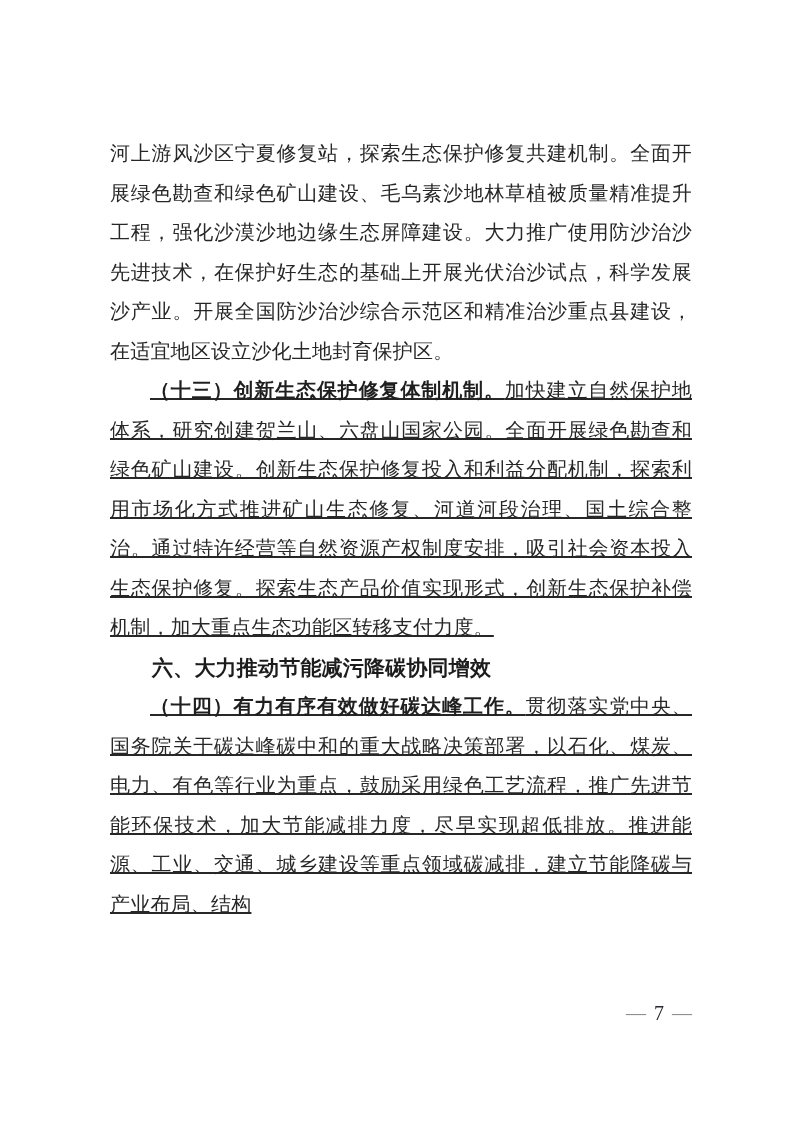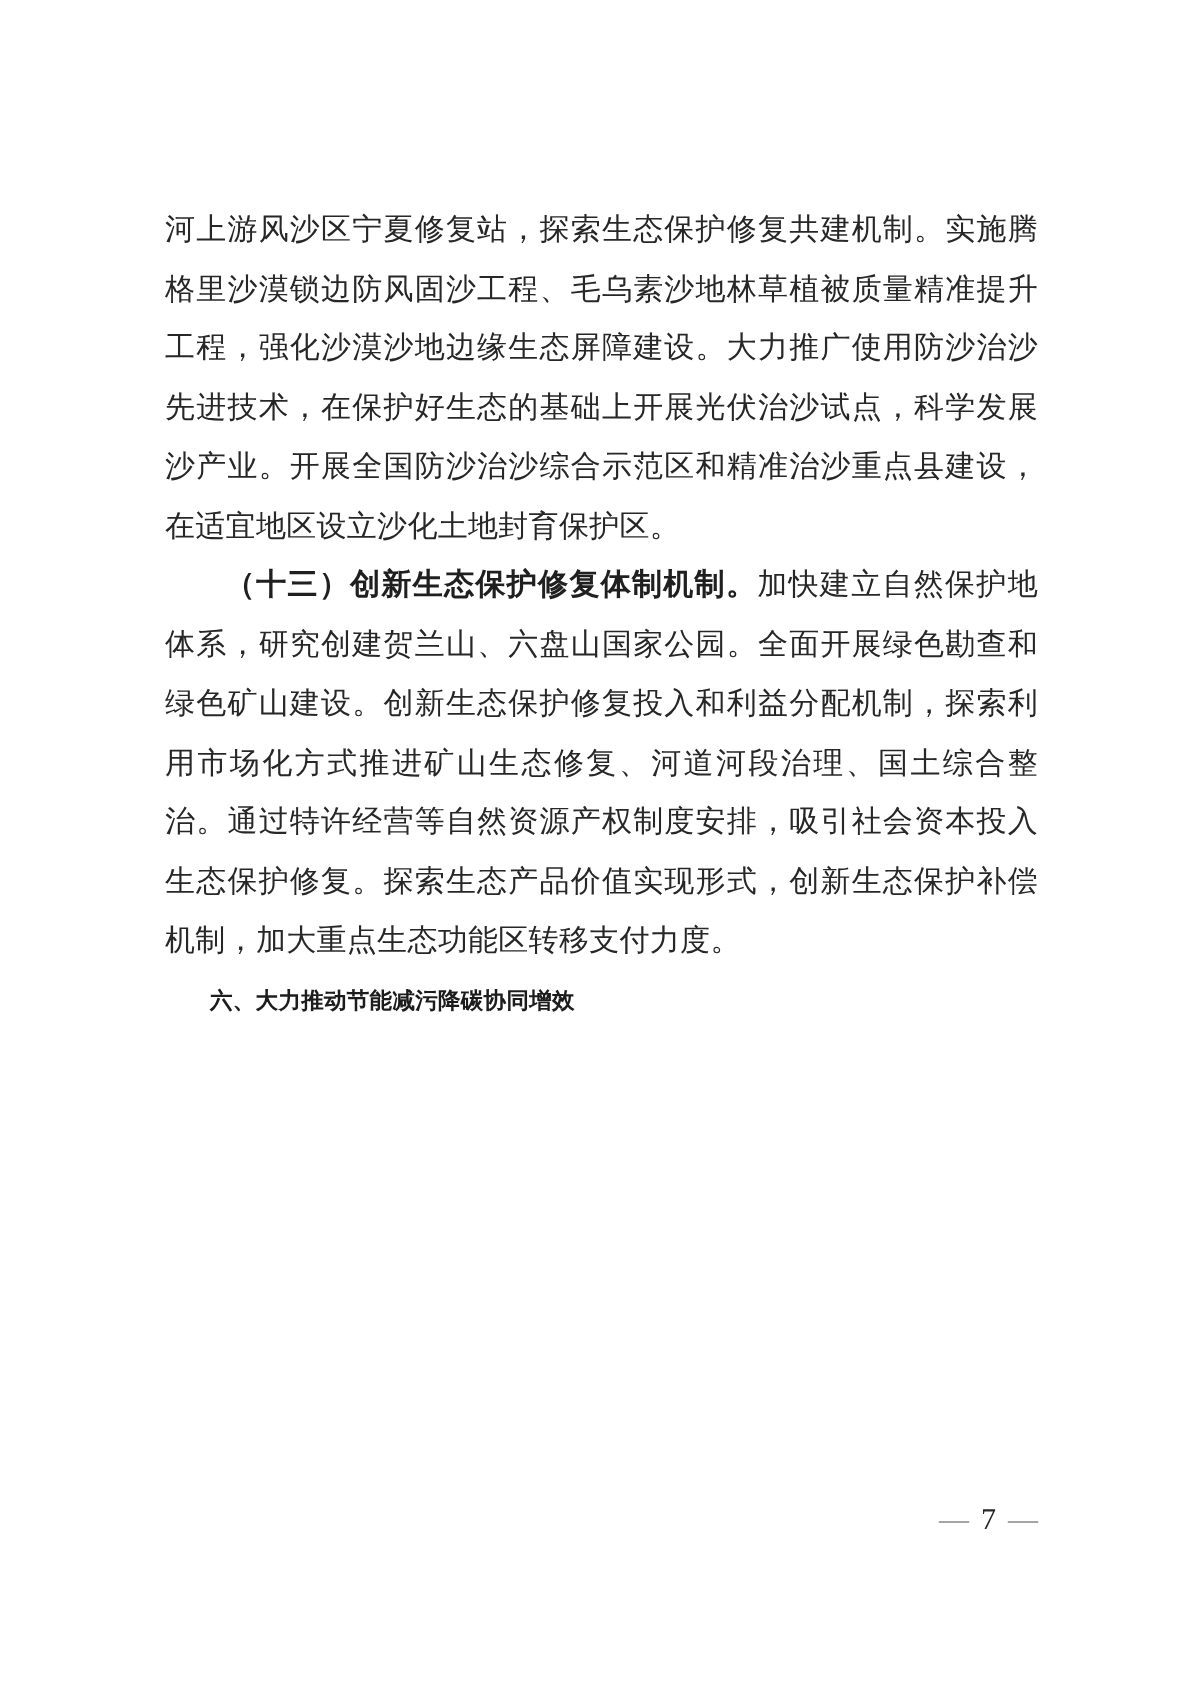--- a/index.html
+++ b/index.html
@@ -29,31 +29,32 @@
     line-height: 39.5px;
     text-align: justify;
     letter-spacing: 0.2px;
   }
   .content p {
     margin: 0;
     padding: 0;
   }
   .para-indent {
     text-indent: 2em;
+    text-decoration: underline;
   }
   .item-lead {
     font-weight: 700;
     color: #1f1f1f;
   }
   .section-heading {
     margin: 0;
     padding: 0;
     font-family: "Liberation Sans", "DejaVu Sans", sans-serif;
     font-weight: 700;
-    font-size: 15px;
+    font-size: 21px;
     line-height: 39.5px;
     text-indent: 2em;
     color: #1c1c1c;
     text-align: left;
   }
   .page-footer {
     position: absolute;
     top: 1001px;
     left: 624px;
     width: 70px;
@@ -72,29 +73,32 @@
     margin: 0 8px;
   }
 </style>
 </head>
 <body>
 
 <div class="page">
 
   <div class="content">
 
-    <p class="para-plain">河上游风沙区宁夏修复站，探索生态保护修复共建机制。实施腾格里沙漠锁边防风固沙工程、毛乌素沙地林草植被质量精准提升工程，强化沙漠沙地边缘生态屏障建设。大力推广使用防沙治沙先进技术，在保护好生态的基础上开展光伏治沙试点，科学发展沙产业。开展全国防沙治沙综合示范区和精准治沙重点县建设，在适宜地区设立沙化土地封育保护区。</p>
+    <p class="para-plain">河上游风沙区宁夏修复站，探索生态保护修复共建机制。全面开展绿色勘查和绿色矿山建设、毛乌素沙地林草植被质量精准提升工程，强化沙漠沙地边缘生态屏障建设。大力推广使用防沙治沙先进技术，在保护好生态的基础上开展光伏治沙试点，科学发展沙产业。开展全国防沙治沙综合示范区和精准治沙重点县建设，在适宜地区设立沙化土地封育保护区。</p>
 
     <p class="para-indent">
       <span class="item-lead">（十三）创新生态保护修复体制机制。</span><span>加快建立自然保护地体系，研究创建贺兰山、六盘山国家公园。全面开展绿色勘查和绿色矿山建设。创新生态保护修复投入和利益分配机制，探索利用市场化方式推进矿山生态修复、河道河段治理、国土综合整治。通过特许经营等自然资源产权制度安排，吸引社会资本投入生态保护修复。探索生态产品价值实现形式，创新生态保护补偿机制，加大重点生态功能区转移支付力度。</span>
     </p>
 
     <h2 class="section-heading">六、大力推动节能减污降碳协同增效</h2>
 
 
+    <p class="para-indent">
+      <span class="item-lead">（十四）有力有序有效做好碳达峰工作。</span><span>贯彻落实党中央、国务院关于碳达峰碳中和的重大战略决策部署，以石化、煤炭、电力、有色等行业为重点，鼓励采用绿色工艺流程，推广先进节能环保技术，加大节能减排力度，尽早实现超低排放。推进能源、工业、交通、城乡建设等重点领域碳减排，建立节能降碳与产业布局、结构</span>
+    </p>
 
   </div>
 
   <div class="page-footer">
     <span class="footer-dash">—</span><span class="footer-num">7</span><span class="footer-dash">—</span>
   </div>
 
 </div>
 
 </body></html>

